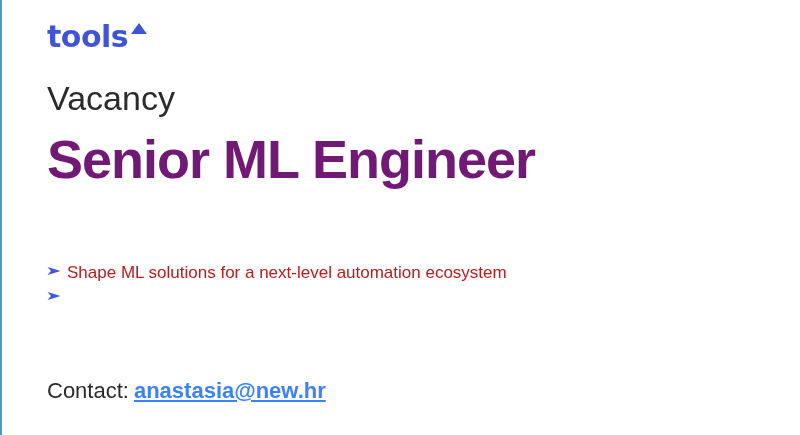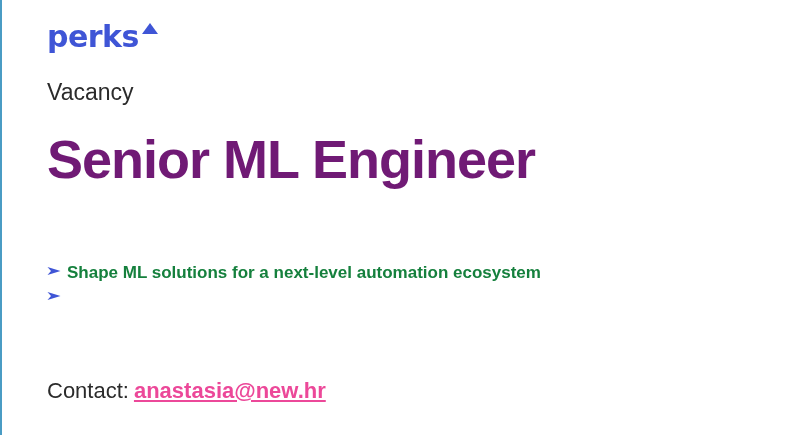--- a/index.html
+++ b/index.html
@@ -65,21 +65,21 @@
     border-left: 8px solid transparent;
     border-right: 8px solid transparent;
     border-bottom: 11px solid #3f55d6;
   }
 
   
   .eyebrow {
     position: absolute;
     top: 80px;
     left: 0;
-    font-size: 23px;
+    font-size: 34px;
     font-weight: 400;
     color: #2b2b2b;
     letter-spacing: 0px;
     line-height: 1.1;
   }
 
   
   .headline {
     position: absolute;
     top: 128px;
@@ -109,54 +109,54 @@
     width: 20px;
     position: relative;
     top: -1px;
     line-height: 1;
     color: #3f55d6;
     font-size: 15px;
   }
   .bullet-icon svg { display: block; }
   .bullet-text {
     font-size: 17px;
-    font-weight: 700;
-    color: #15803d;
+    font-weight: 400;
+    color: #b91c1c;
     line-height: 1.25;
     white-space: nowrap;
   }
 
   
   .contact {
     position: absolute;
     top: 378px;
     left: 0;
     font-size: 22px;
     color: #2b2b2b;
     font-weight: 400;
     line-height: 1.2;
     white-space: nowrap;
   }
   .contact-email {
     font-weight: 700;
-    color: #ec4899;
+    color: #3b82f6;
     margin-left: 5px;
   }
 </style>
 </head>
 <body>
 
 <div class="page">
 
   <div class="edge-stripe"></div>
 
   <div class="content">
 
     <div class="logo-row">
-      <span class="logo-word">perks</span>
+      <span class="logo-word">tools</span>
       <span class="logo-mark"></span>
     </div>
 
     <div class="eyebrow">Vacancy</div>
 
     <div class="headline">Senior ML Engineer</div>
 
     <div class="bullets">
 
       <div class="bullet">

